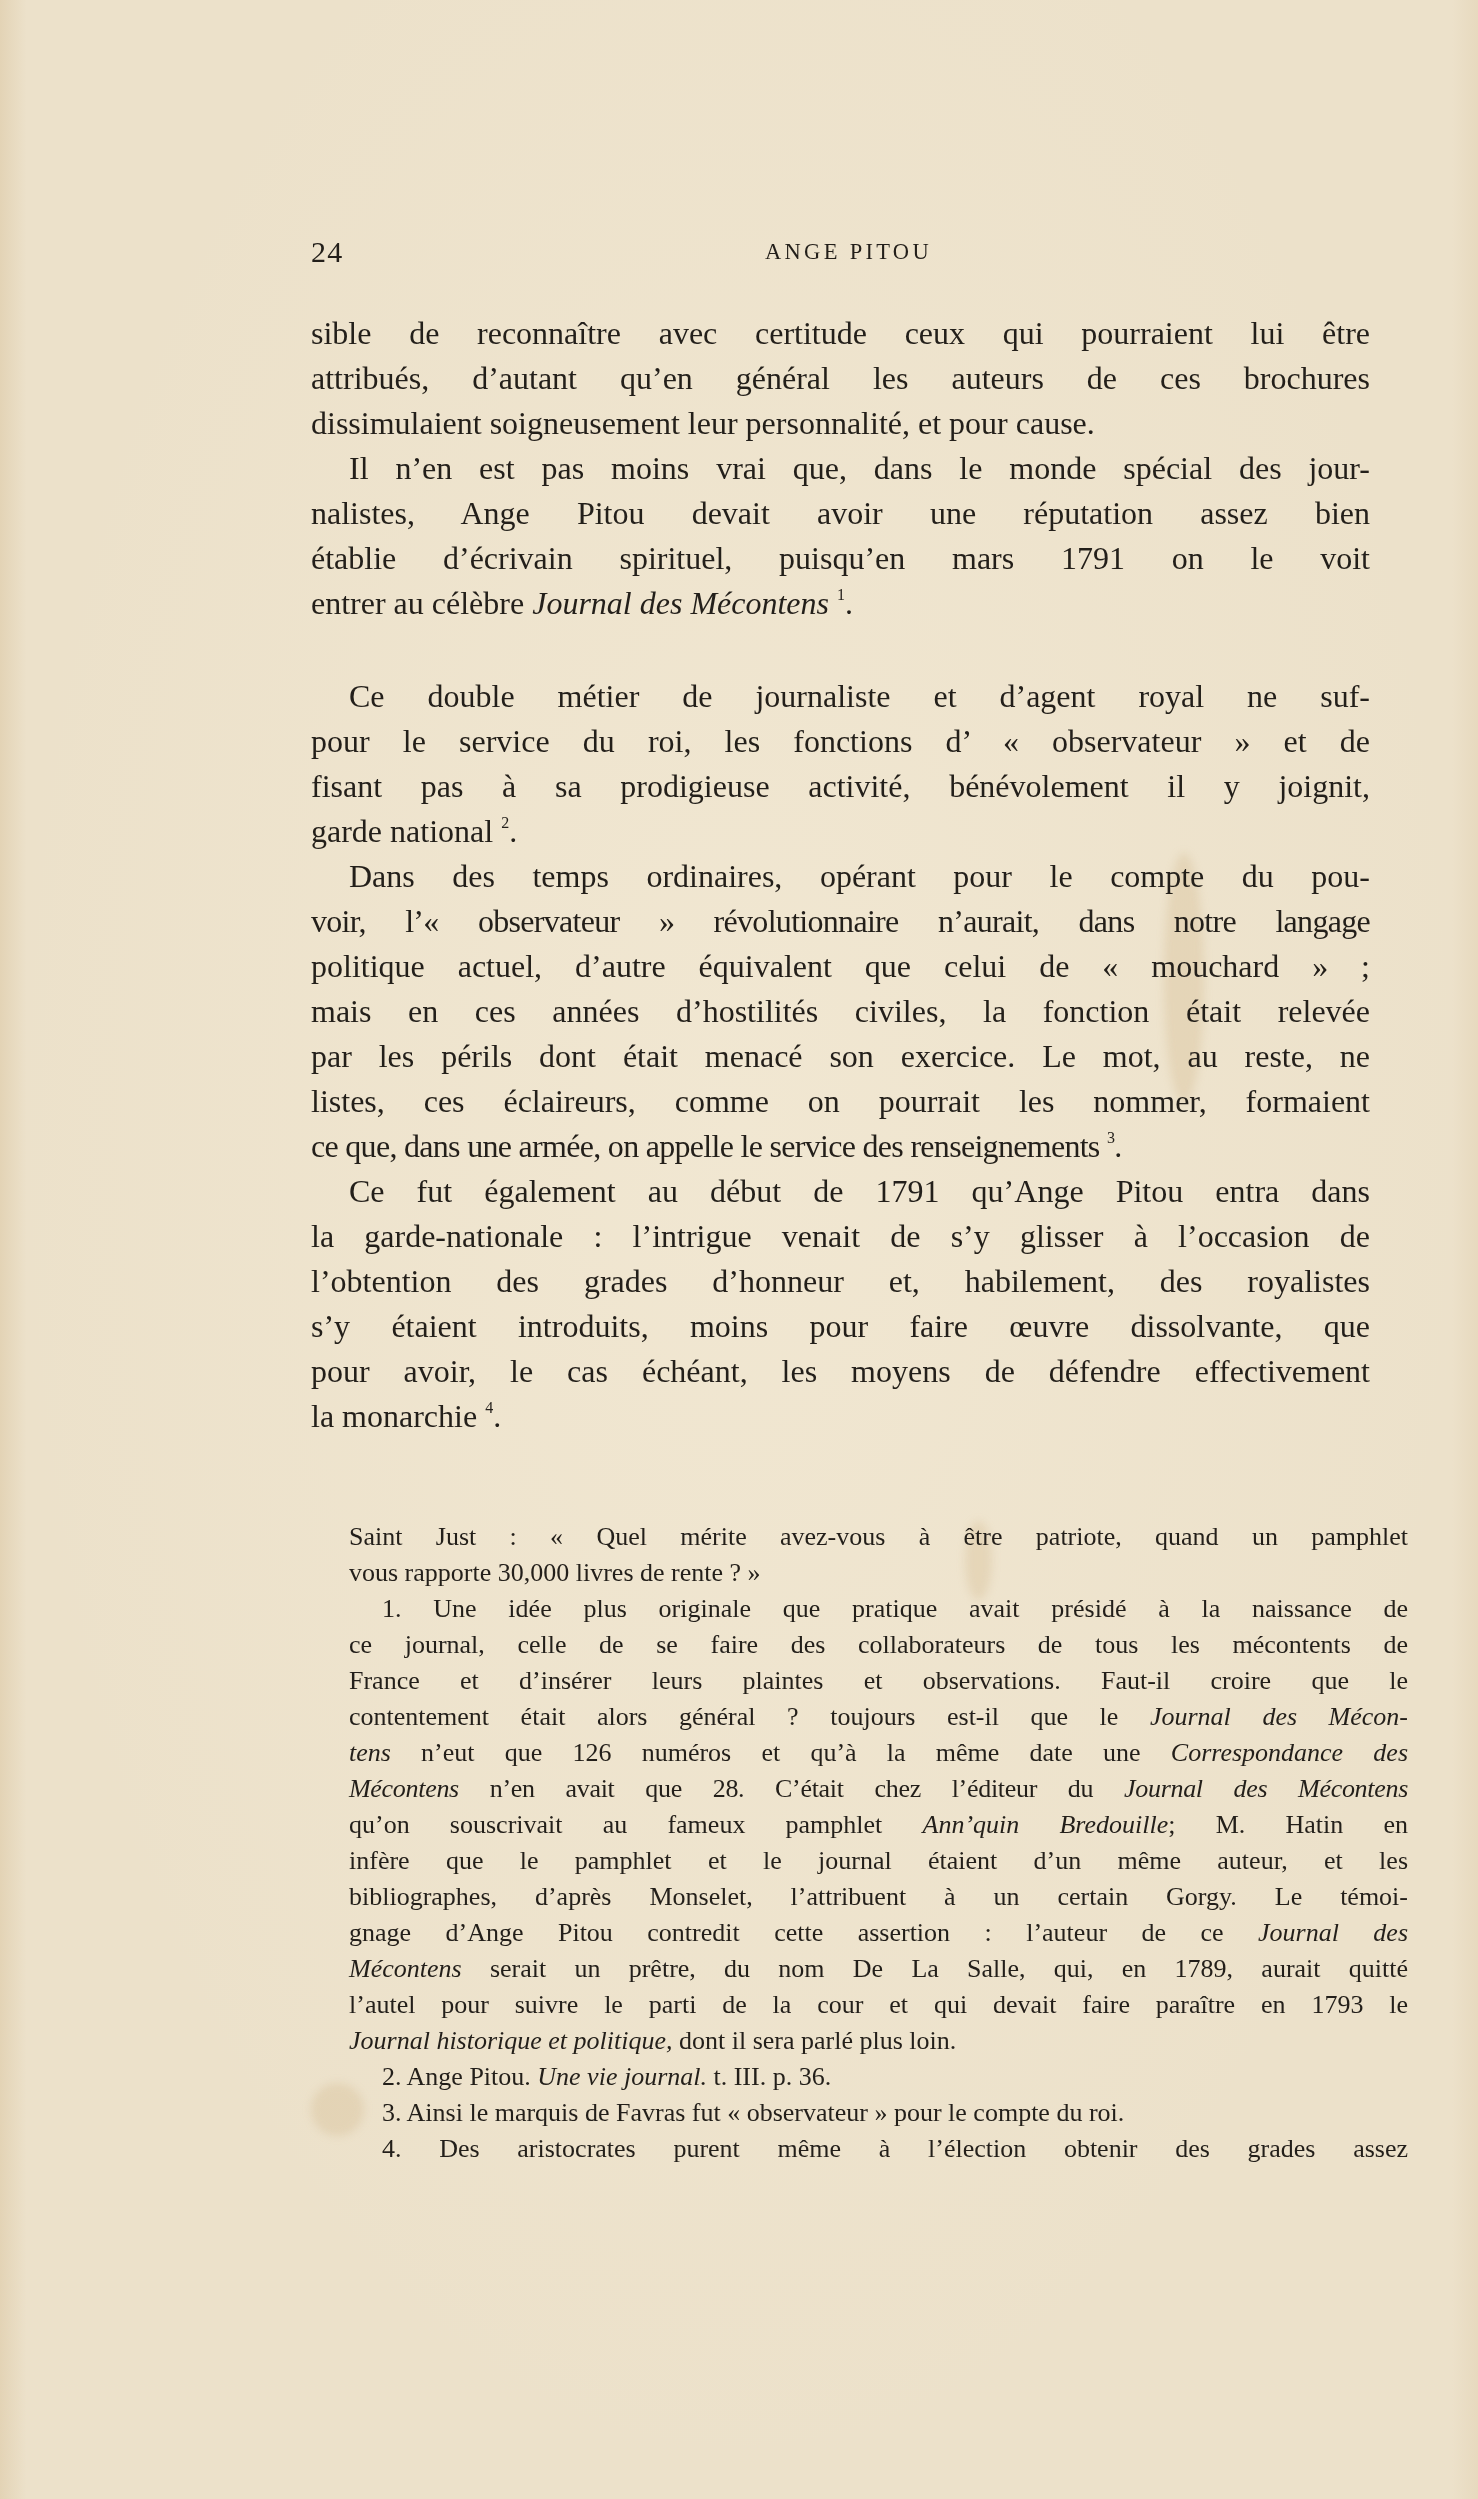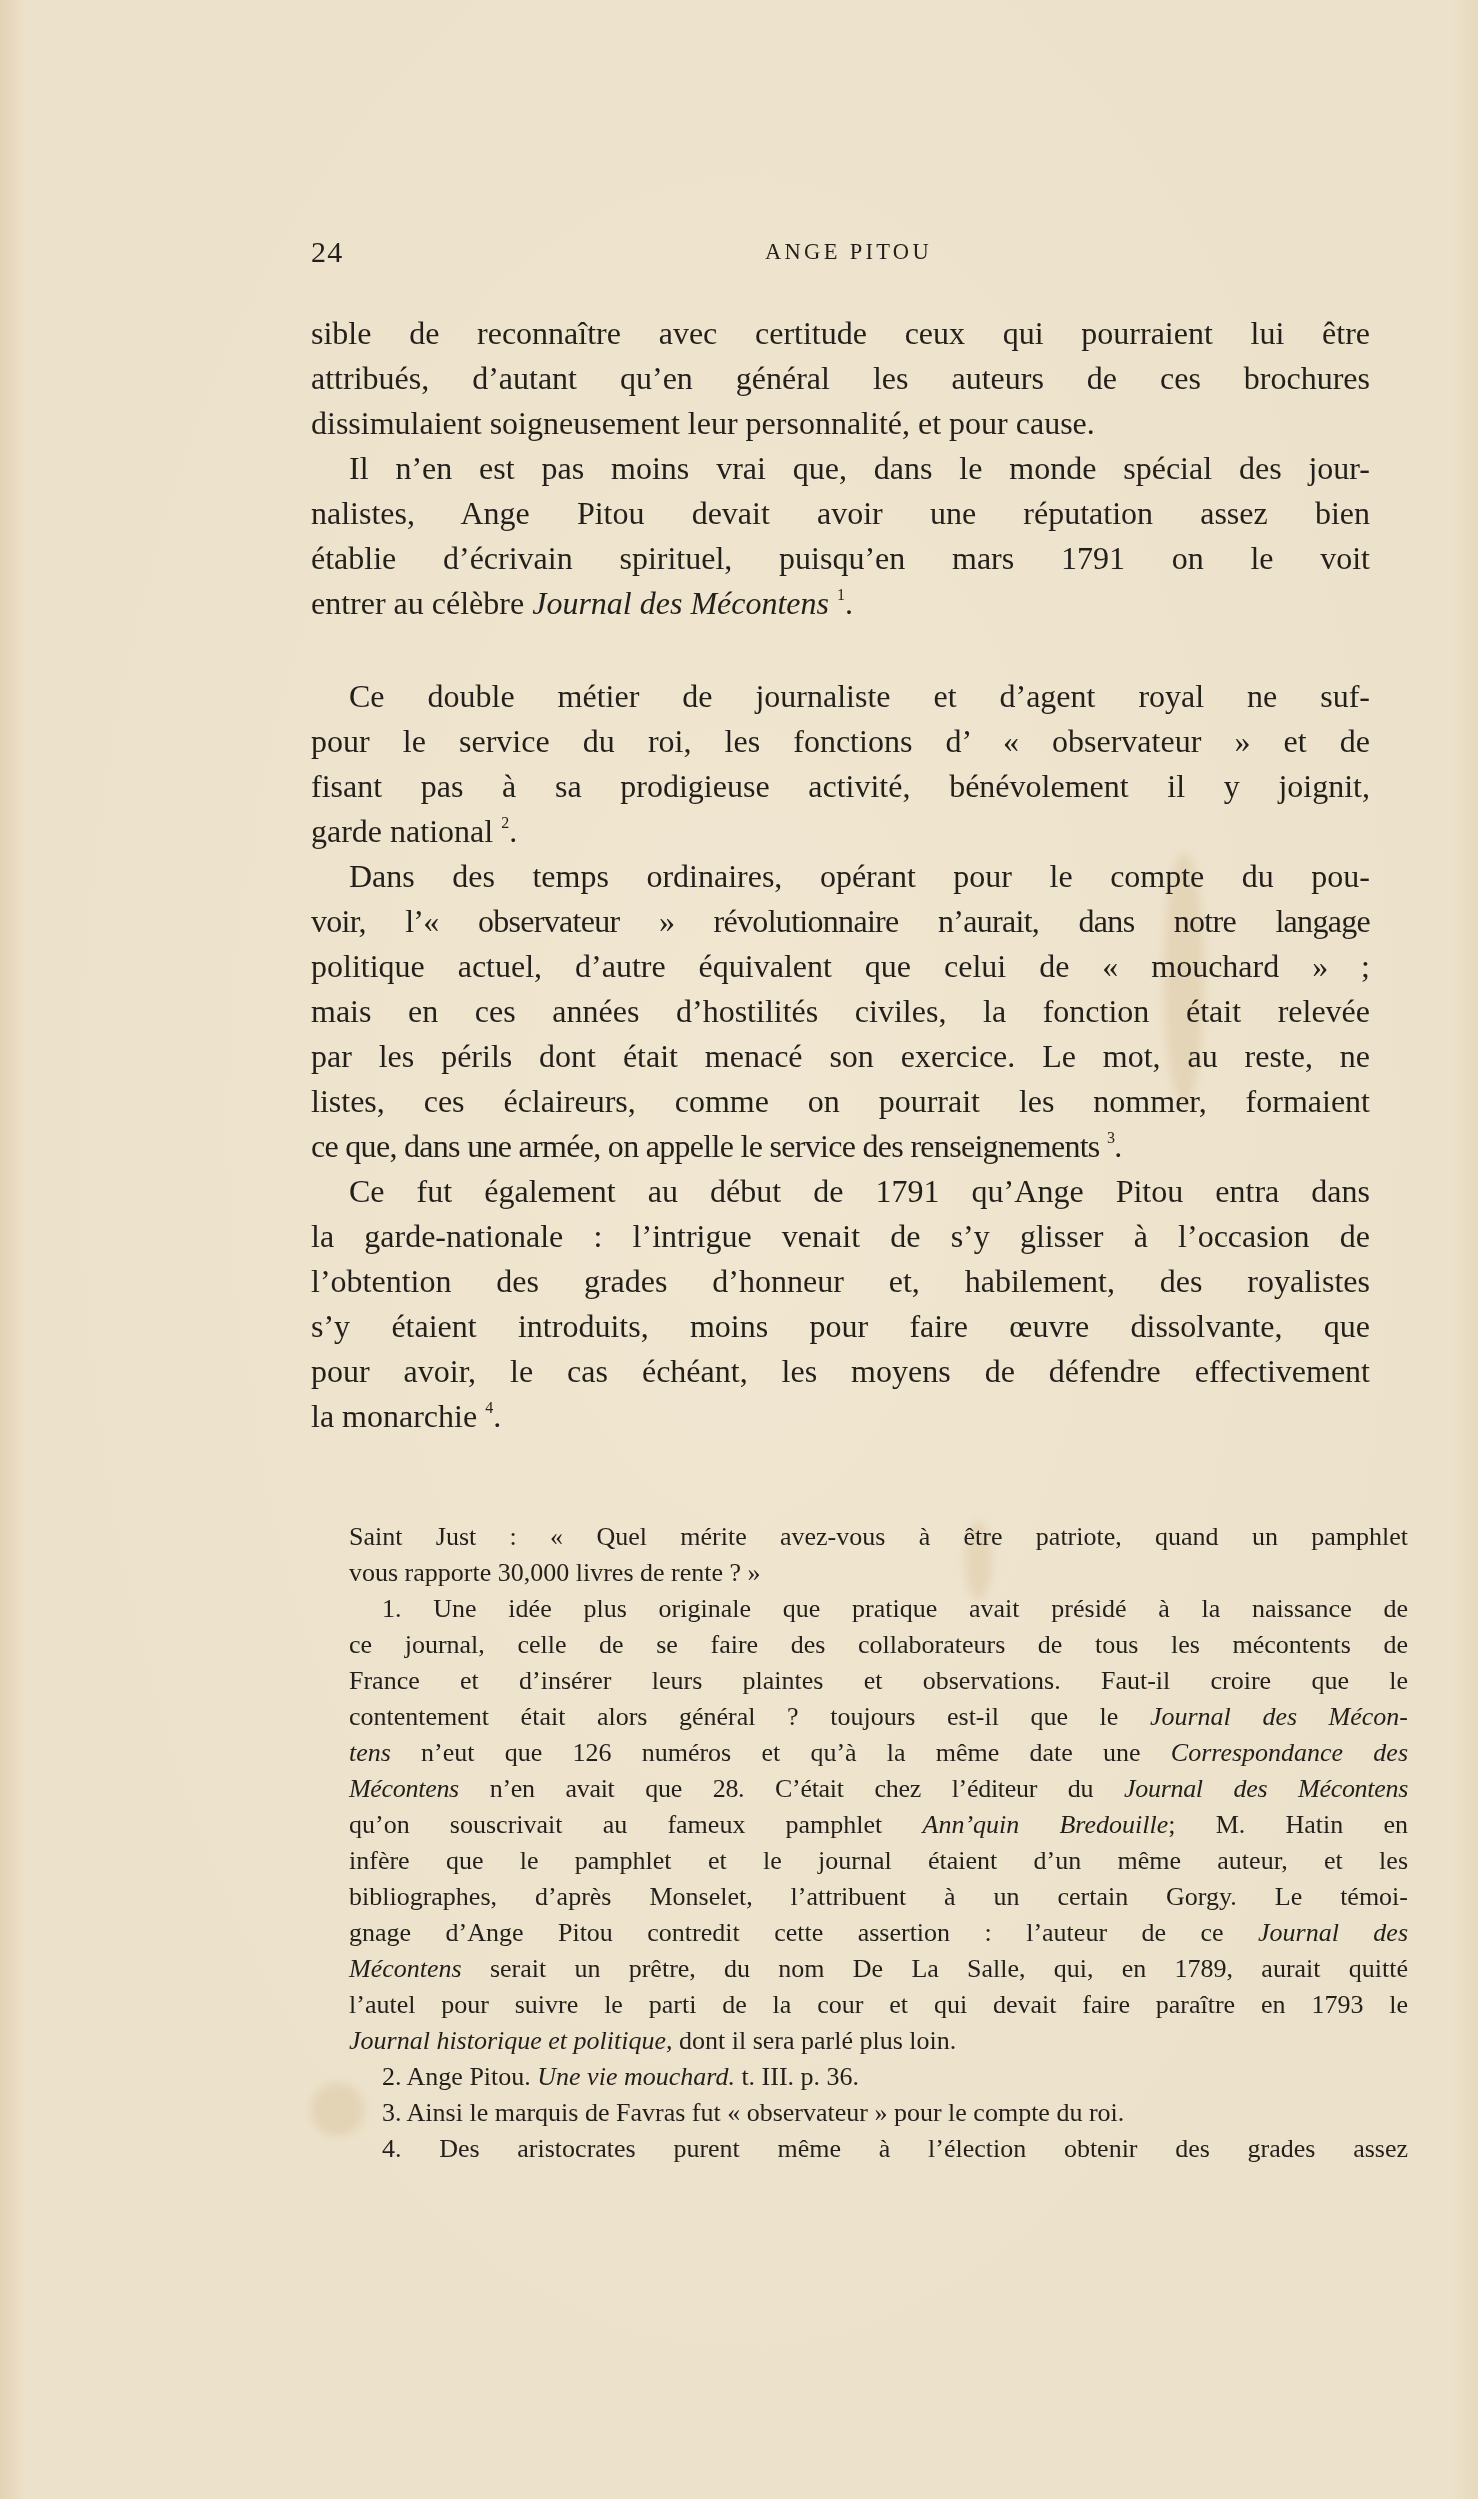--- a/index.html
+++ b/index.html
@@ -92,17 +92,17 @@
   <span class="fline"><i>tens</i> <span>n’eut que 126 numéros et qu’à la même date une</span> <i>Correspondance des</i></span>
   <span class="fline" style="letter-spacing:-0.3px;"><i>Mécontens</i> <span>n’en avait que 28. C’était chez l’éditeur du</span> <i>Journal des Mécontens</i></span>
   <span class="fline"><span>qu’on souscrivait au fameux pamphlet</span> <i>Ann’quin Bredouille</i><span>; M. Hatin en</span></span>
   <span class="fline">infère que le pamphlet et le journal étaient d’un même auteur, et les</span>
   <span class="fline">bibliographes, d’après Monselet, l’attribuent à un certain Gorgy. Le témoi-</span>
   <span class="fline"><span>gnage d’Ange Pitou contredit cette assertion : l’auteur de ce</span> <i>Journal des</i></span>
   <span class="fline"><i>Mécontens</i> <span>serait un prêtre, du nom De La Salle, qui, en 1789, aurait quitté</span></span>
   <span class="fline">l’autel pour suivre le parti de la cour et qui devait faire paraître en 1793 le</span>
   <span class="fline last"><i>Journal historique et politique,</i> <span>dont il sera parlé plus loin.</span></span>
 
-  <span class="fline last findent"><span>2. Ange Pitou.</span> <i>Une vie mouchard.</i> <span>t. III. p. 36.</span></span>
+  <span class="fline last findent"><span>2. Ange Pitou.</span> <i>Une vie journal.</i> <span>t. III. p. 36.</span></span>
   <span class="fline last findent">3. Ainsi le marquis de Favras fut « observateur » pour le compte du roi.</span>
   <span class="fline findent">4. Des aristocrates purent même à l’élection obtenir des grades assez</span>
 </div>
 
 
 </body></html>

